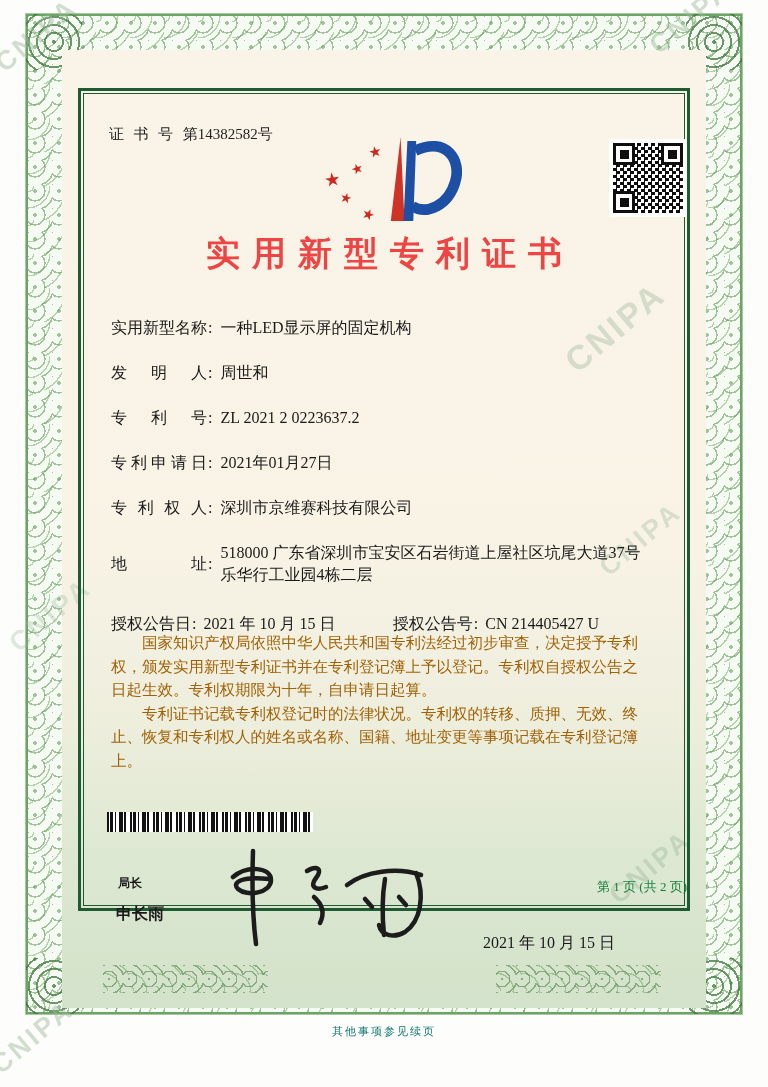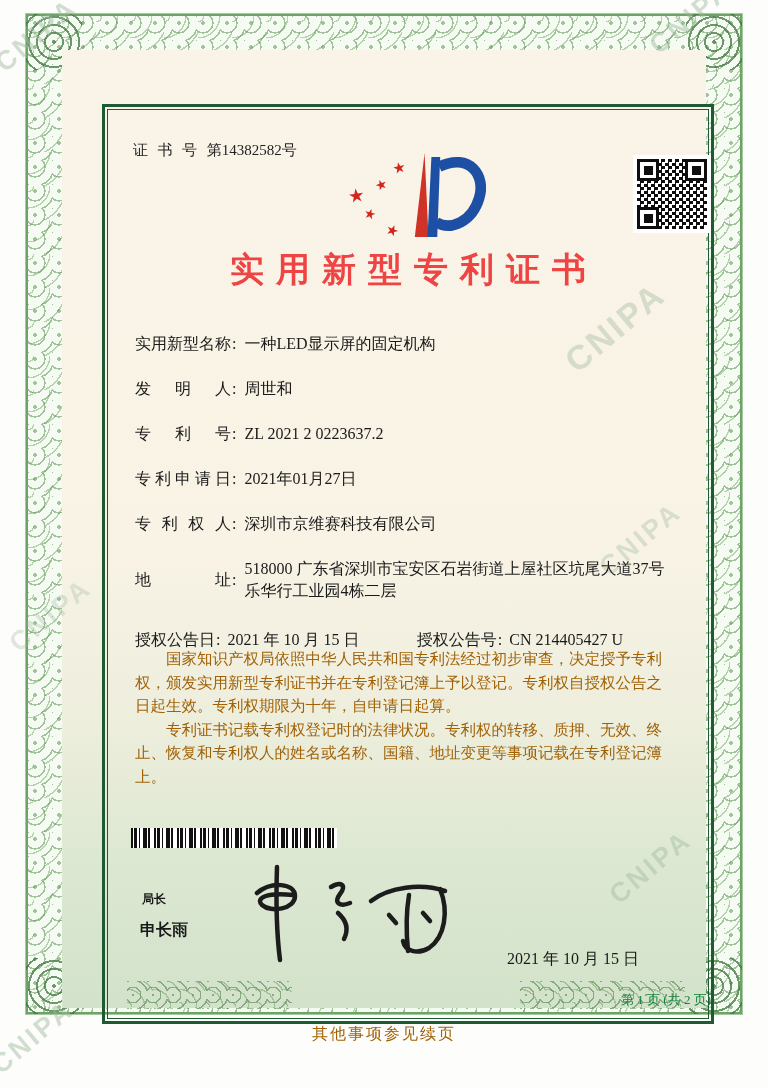--- a/index.html
+++ b/index.html
@@ -48,22 +48,22 @@
   .lc-br{left:686px;top:958px;}
 
   
   .paper{
     position:absolute;left:62px;top:50px;width:644px;height:958px;z-index:2;
     background:linear-gradient(180deg,#f9f4e7 0%,#f8f3e5 52%,#eeeedd 70%,#dde8d2 84%,#d3e2ca 100%);
   }
 
   
   .frame{
-    position:absolute;left:78px;top:104px;width:612px;height:920px;z-index:5;
-    border:3px solid #1e5b33;box-sizing:border-box;margin-left:24px;
+    position:absolute;left:78px;top:88px;width:612px;height:823px;z-index:5;
+    border:3px solid #1e5b33;box-sizing:border-box;
   }
   .frame-inner{position:absolute;inset:2px;border:1px solid #1e5b33;pointer-events:none;}
 
   .content{position:absolute;inset:0;z-index:6;font-size:16px;}
 
   
   .cert-no{position:absolute;left:28px;top:34px;font-size:15px;color:#222;}
   .cert-no .jlabel{display:inline-block;width:64px;text-align:justify;text-align-last:justify;}
   .cert-no .val{margin-left:6px;}
 
@@ -125,21 +125,21 @@
     background-image:
       repeating-radial-gradient(circle at 6px 14px, rgba(72,128,66,.7) 0 1.5px, transparent 1.5px 7px),
       repeating-radial-gradient(circle at 0 100%, transparent 0 4px, rgba(98,150,88,.55) 4px 5.5px, transparent 5.5px 13px);
     background-size:20px 28px,26px 26px;
   }
   .vs-left{left:22px;} .vs-right{right:26px;}
 
   
   .footer-note{
     position:absolute;left:0;right:0;top:1024px;z-index:6;text-align:center;
-    font-size:16px;color:#a16207;letter-spacing:2px;
+    font-size:11px;color:#0f766e;letter-spacing:2px;
   }
 </style>
 </head>
 <body>
 
 <div class="page">
 
   <span class="wm w1">CNIPA</span>
   <span class="wm w2">CNIPA</span>
   <span class="wm w3">CNIPA</span>

